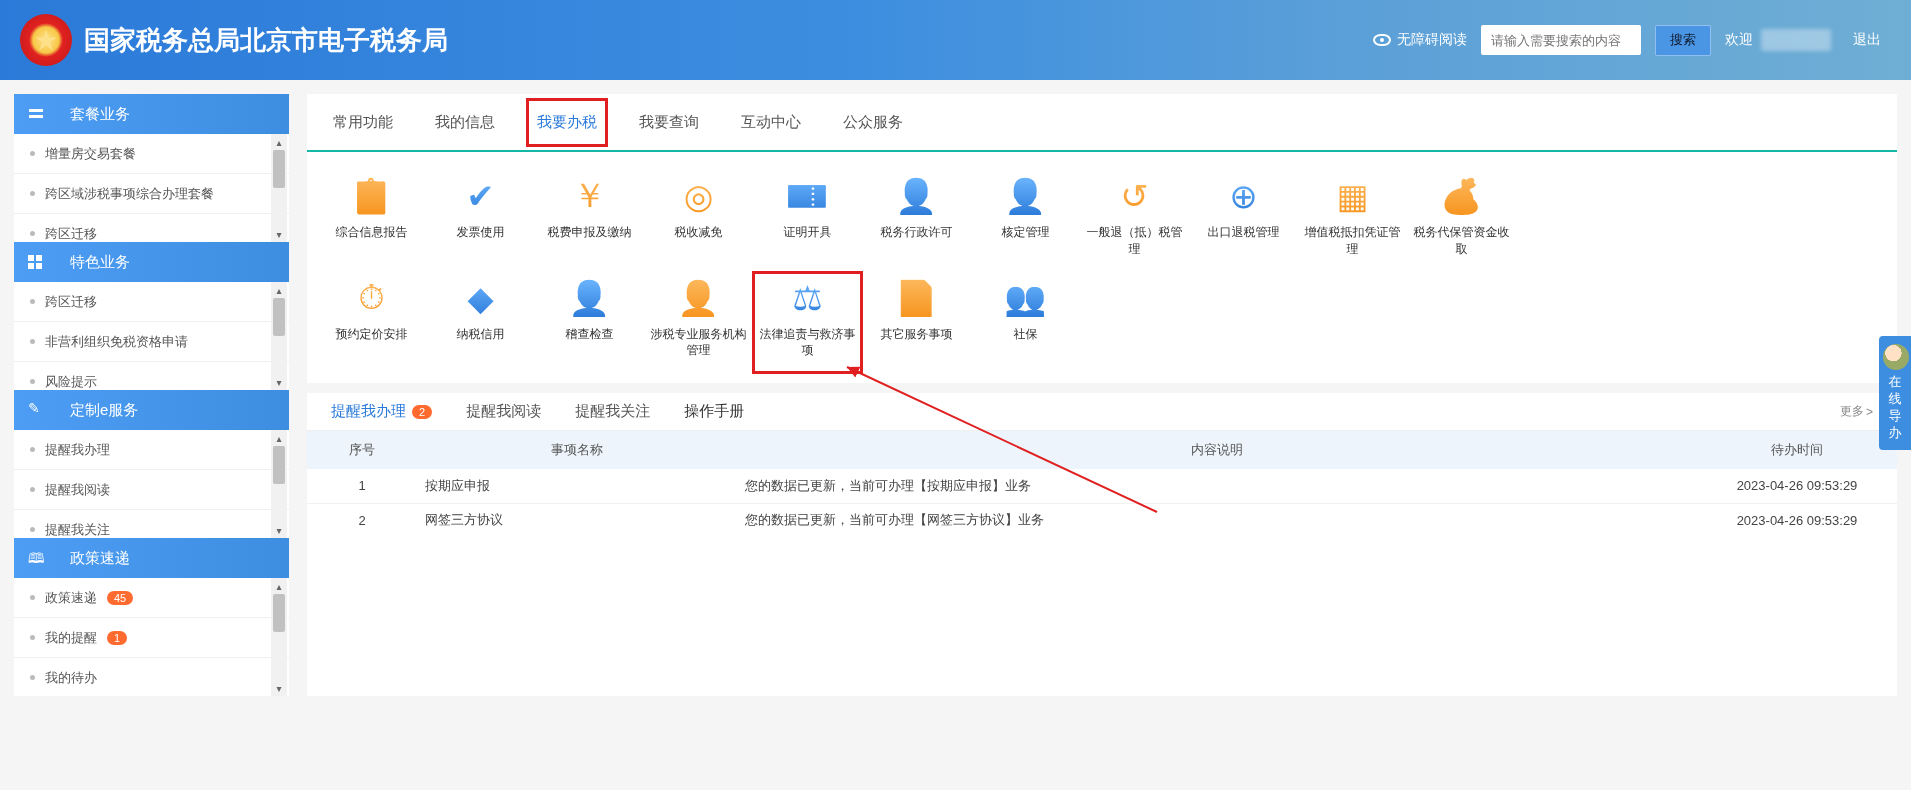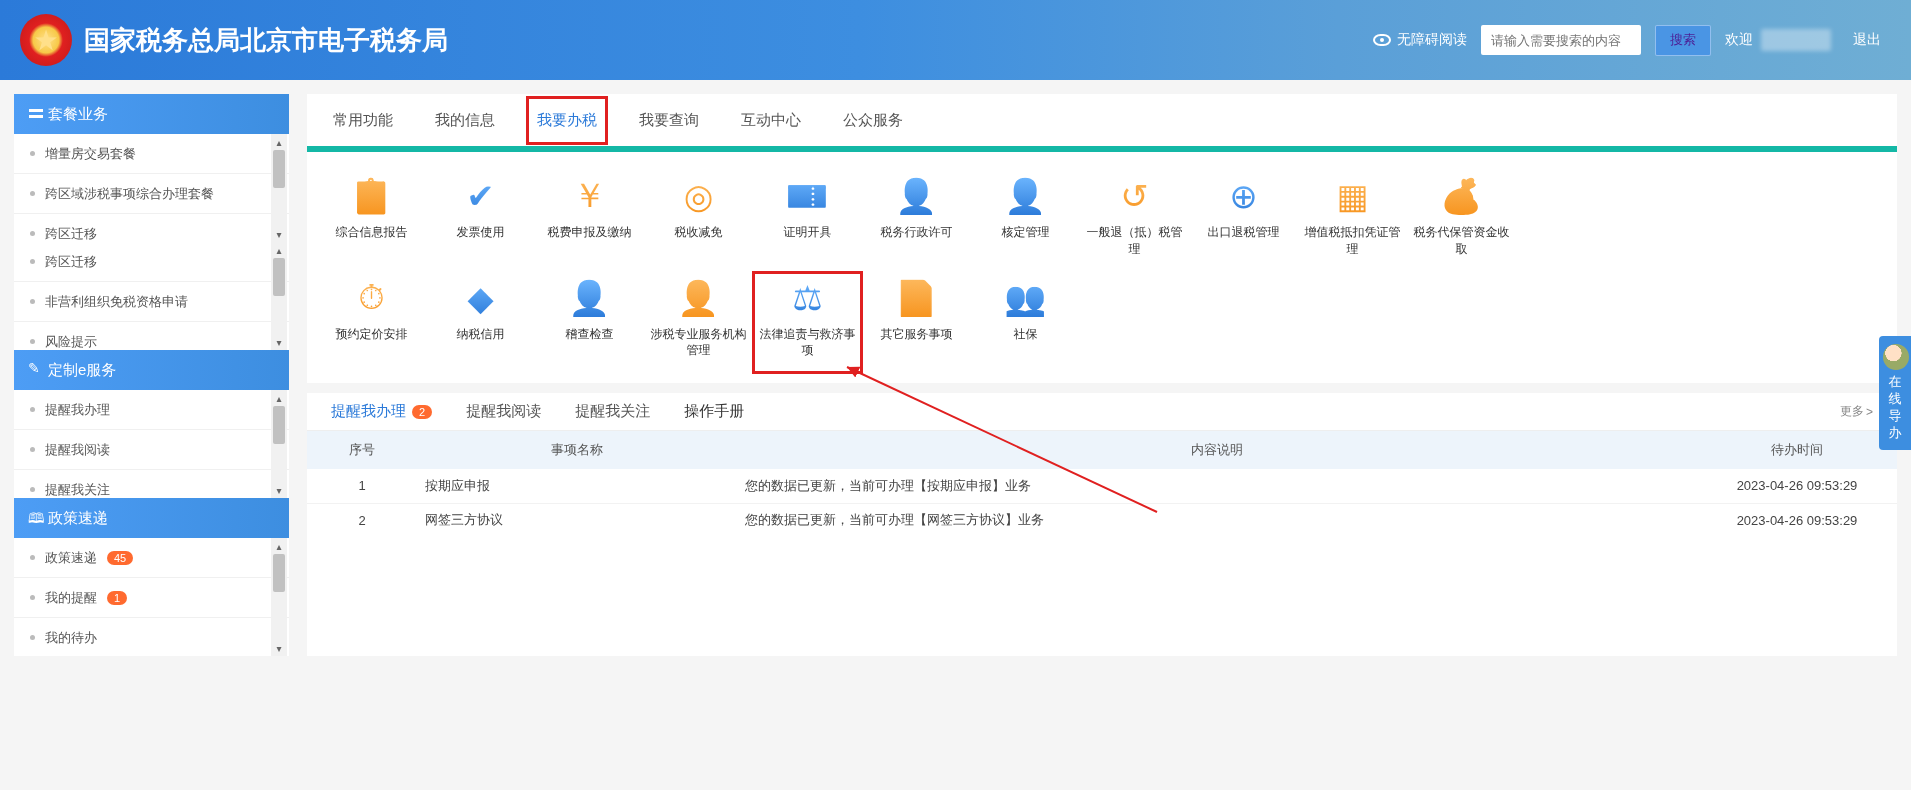--- a/index.html
+++ b/index.html
@@ -25,54 +25,54 @@
 .emblem::after {
   content: ""; position: absolute; bottom: -14px; left: 0; right: 0; text-align: center;
   font-size: 10px; color: #fff;
 }
 .site-title { font-size: 26px; font-weight: bold; font-family: Liberation Serif, serif; }
 .header-right { margin-left: auto; display: flex; align-items: center; gap: 14px; }
 .accessibility { display: flex; align-items: center; gap: 6px; cursor: pointer; }
 .eye-icon { width: 18px; height: 12px; border: 2px solid #fff; border-radius: 50%/60%; position: relative; }
 .eye-icon::after { content: ""; position: absolute; width: 4px; height: 4px; background: #fff; border-radius: 50%; top: 2px; left: 5px; }
 .search-input { width: 160px; height: 30px; padding: 0 10px; border: none; border-radius: 2px; background: #fff; font-size: 13px; outline: none; }
-.search-btn { height: 31px; padding: 0 14px; background: #4a95e4; color: #4c1d95; border: 1px solid rgba(255,255,255,0.4); border-radius: 2px; cursor: pointer; font-size: 13px; }
+.search-btn { height: 31px; padding: 0 14px; background: #4a95e4; color: #0f172a; border: 1px solid rgba(255,255,255,0.4); border-radius: 2px; cursor: pointer; font-size: 13px; }
 .welcome-area { display: flex; align-items: center; gap: 8px; }
 .blur-box { width: 70px; height: 22px; background: rgba(255,255,255,0.35); border-radius: 2px; filter: blur(2px); }
 .logout { cursor: pointer; margin-left: 8px; }
 
 
 .container { display: flex; gap: 18px; padding: 14px; }
 .sidebar { width: 275px; flex: none; }
 .main { flex: 1; background: #fff; display: flex; flex-direction: column; min-height: 540px; }
 
 
 .panel-header {
   height: 40px; background: linear-gradient(90deg, #4d9df5, #3d8ee0);
-  color: #fff; display: flex; align-items: center; padding: 0 14px; font-size: 15px; gap: 4px;
+  color: #fff; display: flex; align-items: center; padding: 0 14px; font-size: 15px; gap: 26px;
 }
 .panel-body { background: #fff; position: relative; }
 .sb-item { height: 40px; display: flex; align-items: center; padding: 0 16px; font-size: 13px; color: #555; cursor: pointer; border-bottom: 1px solid #f0f0f0; gap: 10px; }
 .sb-bullet { width: 5px; height: 5px; background: #bbb; border-radius: 50%; flex: none; }
 .scroll-track { position: absolute; right: 2px; top: 0; bottom: 0; width: 16px; background: #f1f1f1; }
 .scroll-thumb { position: absolute; left: 2px; width: 12px; background: #c1c1c1; border-radius: 2px; }
 .scroll-btn { position: absolute; left: 0; width: 16px; height: 16px; background: #f1f1f1; display: flex; align-items: center; justify-content: center; font-size: 10px; color: #666; }
 .badge { background: #ff6a2f; color: #fff; font-size: 11px; border-radius: 10px; padding: 1px 7px; }
 
 
 .ic { width: 16px; height: 14px; position: relative; flex: none; }
 .ic-layers::before, .ic-layers::after { content: ""; position: absolute; width: 14px; height: 3px; background: #fff; left: 1px; }
 .ic-layers::before { top: 2px; } .ic-layers::after { top: 8px; }
 .ic-grid { display: grid; grid-template-columns: 6px 6px; grid-template-rows: 6px 6px; gap: 2px; }
 .ic-grid span { background: #fff; }
 .ic-wrench::before { content: "✎"; color: #fff; font-size: 14px; position: absolute; top: -3px; }
 .ic-paper::before { content: "🕮"; color: #fff; font-size: 14px; position: absolute; top: -3px; }
 
 
-.tabs { height: 58px; display: flex; align-items: center; gap: 38px; padding: 0 24px; border-bottom: 6px solid #14b8a6; }
+.tabs { height: 58px; display: flex; align-items: center; gap: 38px; padding: 0 24px; border-bottom: 2px solid #14b8a6; }
 .tab { font-size: 15px; color: #555; cursor: pointer; padding: 6px 2px; }
 .tab.active { color: #2b7ad9; font-weight: 500; }
 .tab.hl { outline: 3px solid #e02020; outline-offset: 6px; }
 
 
 .service-area { padding: 18px 10px 10px; }
 .service-row { display: flex; flex-wrap: nowrap; }
 .service-item { width: 109px; flex: none; text-align: center; cursor: pointer; padding: 6px 2px 14px; }
 .service-item.hl { outline: 3px solid #e02020; outline-offset: -2px; }
 .service-icon { width: 40px; height: 40px; margin: 0 auto 8px; position: relative; display: flex; align-items: center; justify-content: center; }
@@ -145,20 +145,29 @@
         </div>
         <div class="sb-item">
           <span class="sb-bullet"></span>
           <span>跨区迁移</span>
         </div>
         <div class="scroll-track">
           <div class="scroll-btn" style="top: 0px;">▴</div>
           <div class="scroll-thumb" style="top: 16px; height: 38px;"></div>
           <div class="scroll-btn" style="bottom: 0px;">▾</div>
         </div>
+      </div>
+      <div class="panel-header">
+        <span class="ic ic-grid">
+          <span></span>
+          <span></span>
+          <span></span>
+          <span></span>
+        </span>
+        <span>特色业务</span>
       </div>
       <div class="panel-body" style="height: 108px; overflow: hidden;">
         <div class="sb-item">
           <span class="sb-bullet"></span>
           <span>跨区迁移</span>
         </div>
         <div class="sb-item">
           <span class="sb-bullet"></span>
           <span>非营利组织免税资格申请</span>
         </div>

